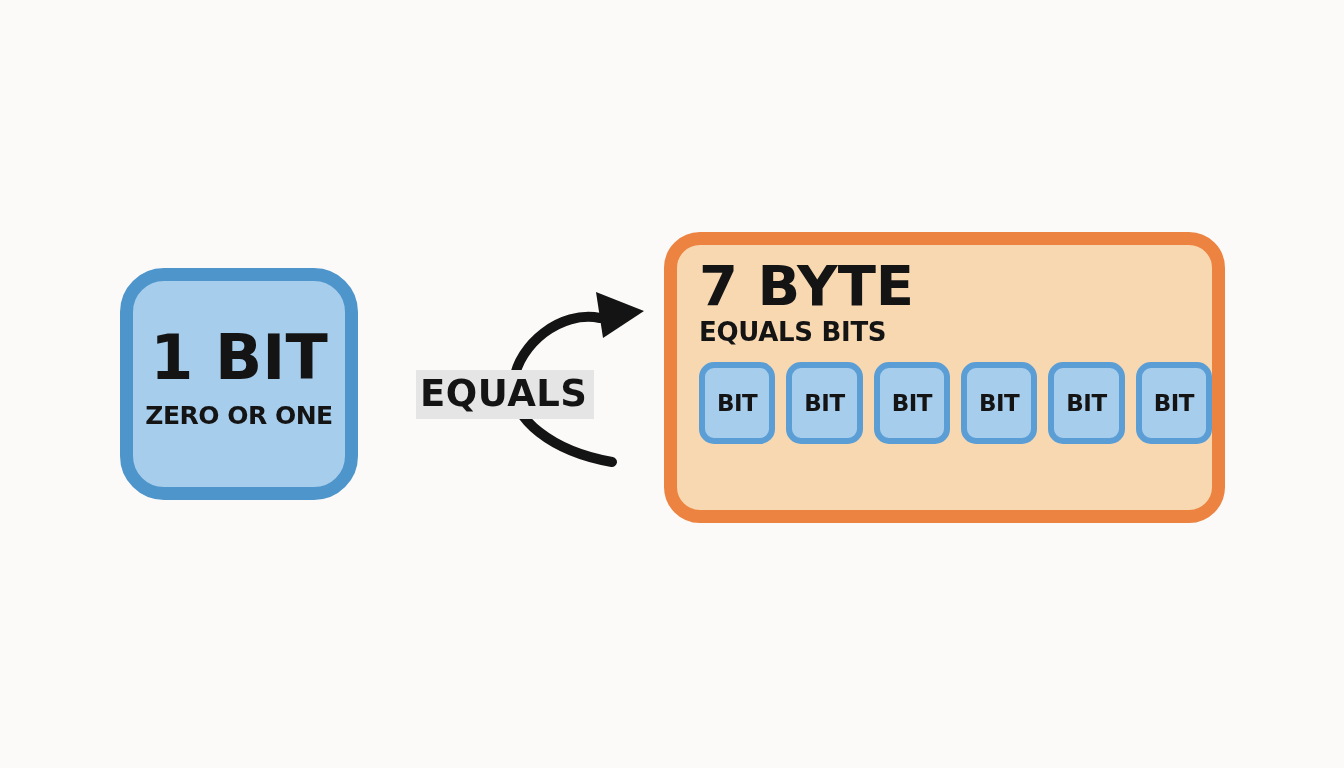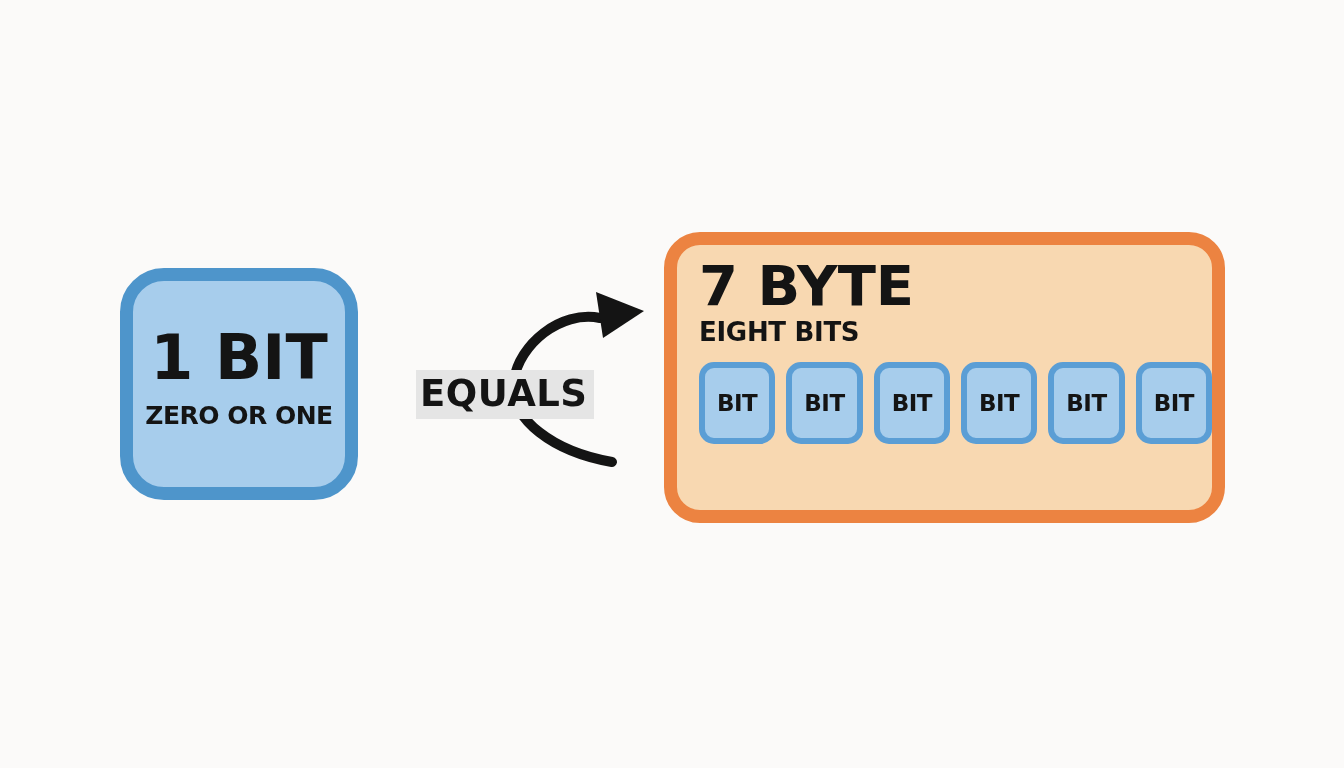--- a/index.html
+++ b/index.html
@@ -132,21 +132,21 @@
 
   <svg class="equals-arrow" viewBox="0 0 200 200" aria-hidden="true">
     <path d="M 142 182 C 85 172, 38 140, 44 100 C 49 65, 90 30, 130 38" fill="none" stroke="#141414" stroke-width="10" stroke-linecap="round"></path>
     <polygon points="126,12 133,58 174,31" fill="#141414"></polygon>
   </svg>
 
   <div class="equals-label">EQUALS</div>
 
   <div class="byte-card">
     <div class="byte-card-title">7 BYTE</div>
-    <div class="byte-card-subtitle">EIGHT BITS</div>
+    <div class="byte-card-subtitle">EQUALS BITS</div>
     <div class="bits-row">
       <div class="bit-cell">BIT</div>
       <div class="bit-cell">BIT</div>
       <div class="bit-cell">BIT</div>
       <div class="bit-cell">BIT</div>
       <div class="bit-cell">BIT</div>
       <div class="bit-cell">BIT</div>
     </div>
   </div>
 

